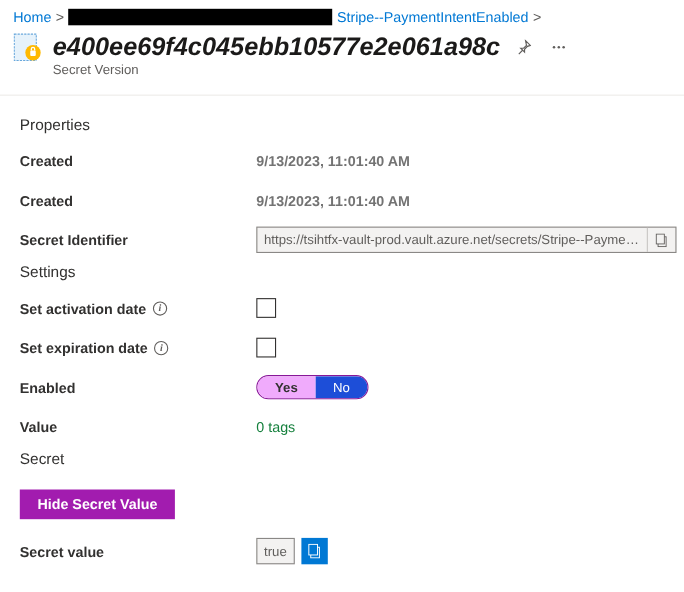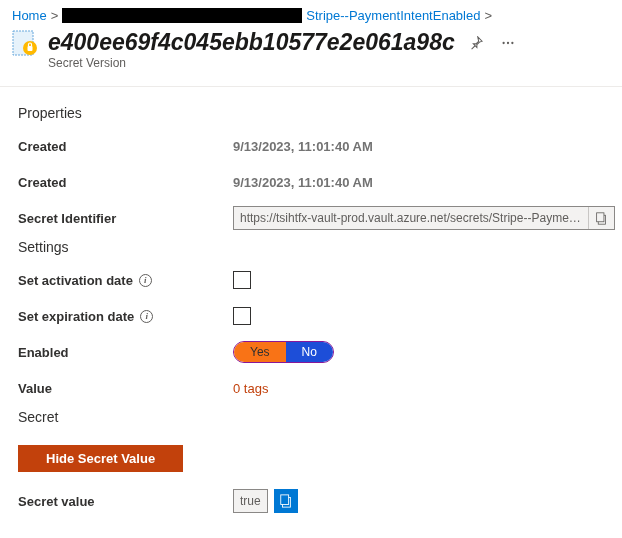--- a/index.html
+++ b/index.html
@@ -86,31 +86,31 @@
     background: #fff; cursor: pointer;
   }
   .toggle {
     display: inline-flex; border: 1px solid #881798;
     border-radius: 12px; overflow: hidden; height: 22px;
     font-size: 12px;
   }
   .toggle span {
     padding: 2px 16px; display: flex; align-items: center;
   }
-  .toggle .yes { color: #323130; background: #f97316; }
+  .toggle .yes { color: #323130; background: #f0abfc; font-weight: bold; }
   .toggle .no  { color: #fff; background: #1d4ed8; }
-  .link { color: #c2410c; cursor: pointer; font-size: 13px; }
+  .link { color: #15803d; cursor: pointer; font-size: 13px; }
   .text-input {
     border: 1px solid #605e5c; height: 24px;
     flex: 1; max-width: 382px; padding: 0 6px;
     font-size: 13px;
   }
   .primary-btn {
-    background: #c2410c; color: #fff; border: none;
-    padding: 6px 28px; font-size: 13px; font-weight: 600;
+    background: #a21caf; color: #fff; border: none;
+    padding: 6px 16px; font-size: 13px; font-weight: 600;
     cursor: pointer; margin: 10px 0 14px 0;
   }
   .secret-row { display: flex; align-items: center; gap: 6px; }
   .secret-box {
     border: 1px solid #8a8886; background: #f3f2f1;
     height: 24px; flex: 1; max-width: 350px;
     padding: 0 6px; font-size: 12px; color: #605e5c;
     display: flex; align-items: center;
   }
   .copy-square {

